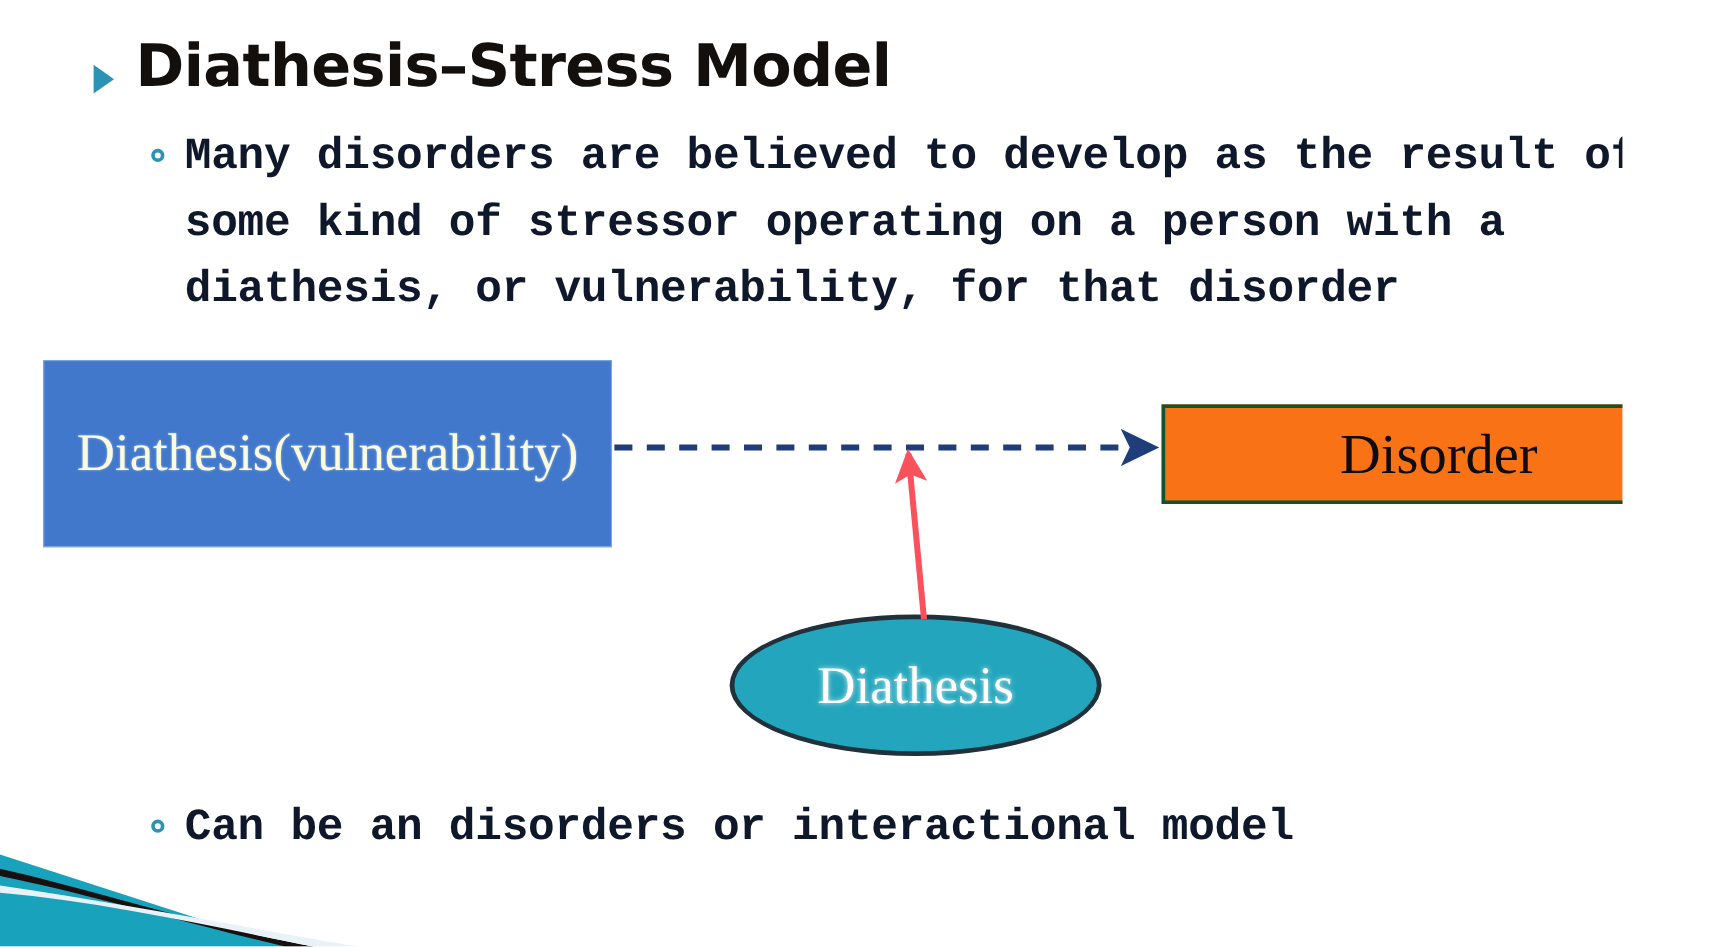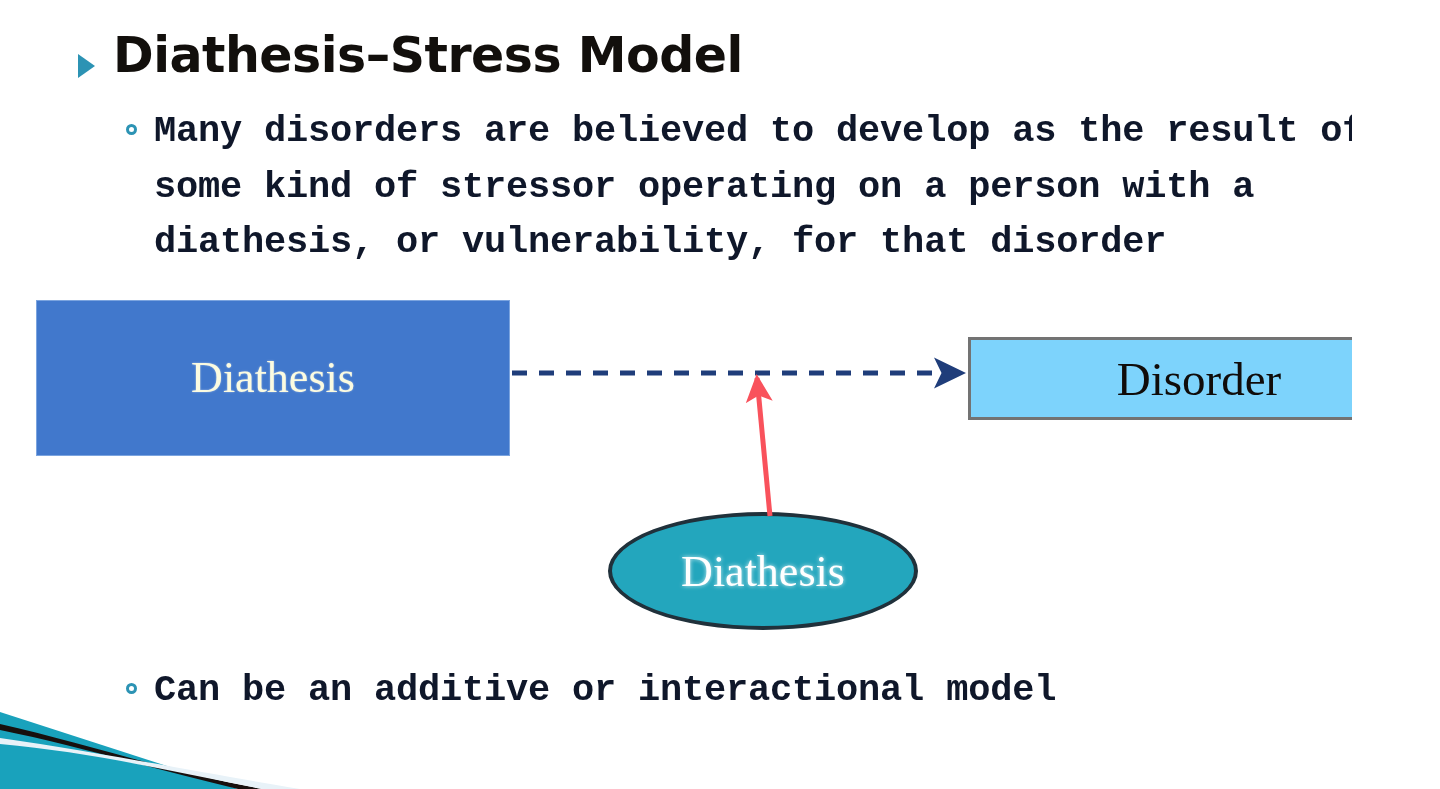--- a/index.html
+++ b/index.html
@@ -98,22 +98,22 @@
     text-shadow: 0 0 2px rgba(255,255,255,0.55);
     white-space: nowrap;
   }
 
   .disorder-box {
     position: absolute;
     left: 968px;
     top: 337px;
     width: 462px;
     height: 83px;
-    background: #7dd3fc;
-    border: 3px solid #737373;
+    background: #f97316;
+    border: 3px solid #14532d;
     box-sizing: border-box;
     display: flex;
     align-items: center;
     justify-content: center;
   }
   .disorder-box .line {
     font-family: "Liberation Serif", serif;
     font-size: 47px;
     color: #100C0A;
     white-space: nowrap;
@@ -170,20 +170,21 @@
     <span class="title-text">Diathesis–Stress Model</span>
   </div>
 
   <div class="sub-row para">
     <span class="sub-bullet"></span>
     <span class="sub-text">Many disorders are believed to develop as the result of some kind of stressor operating on a person with a diathesis, or vulnerability, for that disorder</span>
   </div>
 
   <div class="diathesis-box">
     <span class="line">Diathesis</span>
+    <span class="line">(vulnerability)</span>
   </div>
 
   <div class="disorder-box">
     <span class="line">Disorder</span>
   </div>
 
   <div class="stressor-ellipse">
     <span class="line">Diathesis</span>
   </div>
 
@@ -197,21 +198,21 @@
       </marker>
     </defs>
 
     <line x1="512" y1="373" x2="962" y2="373" stroke="#1F3D7A" stroke-width="5" stroke-dasharray="15 12" marker-end="url(#navy-head)"></line>
 
     <line x1="770" y1="516" x2="757" y2="378" stroke="#F9525C" stroke-width="5" marker-end="url(#red-head)"></line>
   </svg>
 
   <div class="sub-row foot">
     <span class="sub-bullet"></span>
-    <span class="sub-text">Can be an additive or interactional model</span>
+    <span class="sub-text">Can be an disorders or interactional model</span>
   </div>
 
   <svg class="corner-deco" viewBox="0 0 420 95" preserveAspectRatio="none">
     <path d="M0,18 L238,95 L0,95 Z" fill="#19A2BC"></path>
     <path d="M0,30 C80,48 170,78 262,95 L238,95 C150,74 70,50 0,36 Z" fill="#17100E"></path>
     <path d="M0,44 C110,60 220,82 300,95 L262,95 C175,78 90,58 0,50 Z" fill="#E8F2F8"></path>
   </svg>
 
 </div>
 

